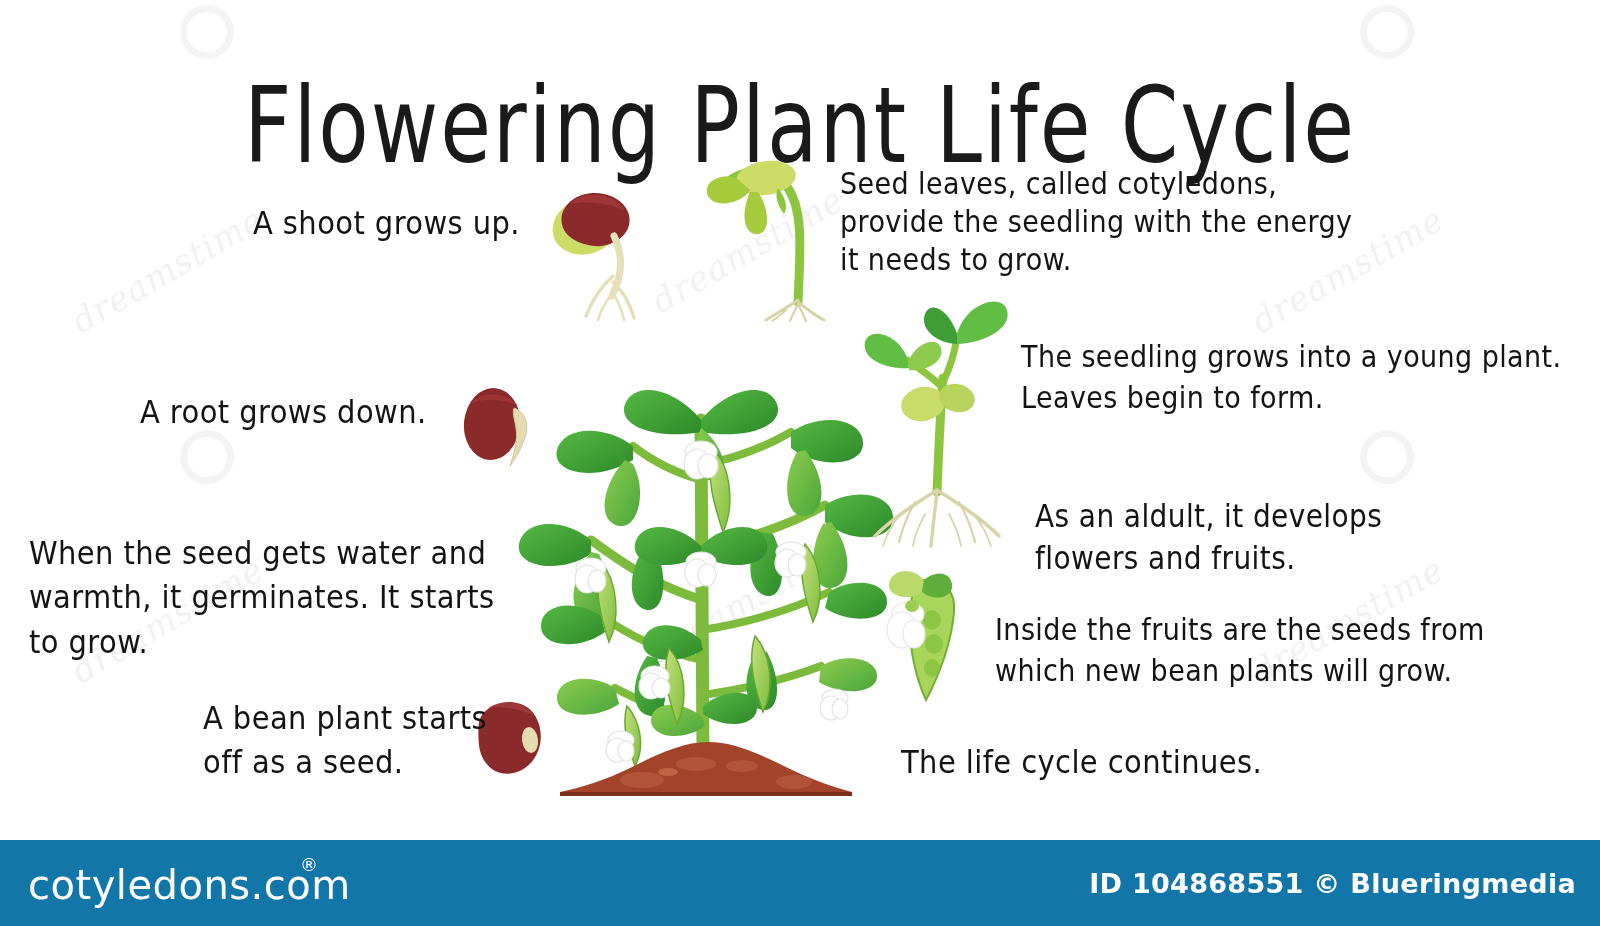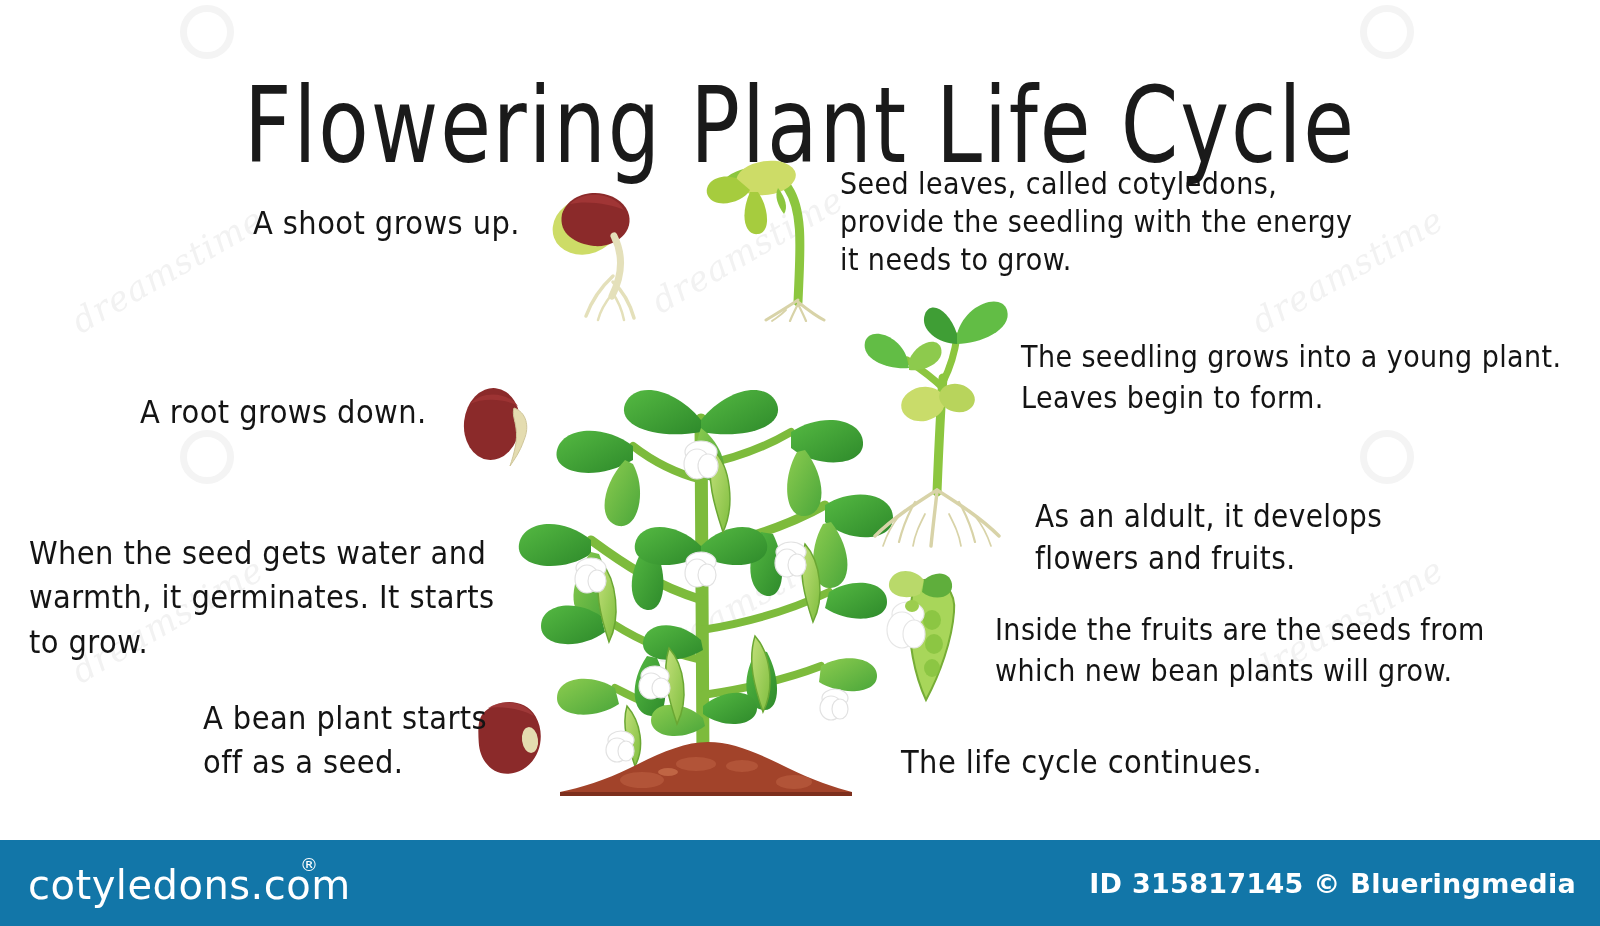--- a/index.html
+++ b/index.html
@@ -353,16 +353,16 @@
 flowers and fruits.</div>
 
   <div class="cap" style="left:995px; top:610px; font-size:27px; line-height:1.32;">Inside the fruits are the  seeds from
 which new bean plants will grow.</div>
 
   <div class="cap" style="left:901px; top:742px; font-size:29px;">The life cycle continues.</div>
 
   <div id="footer">
     <div id="brand">cotyledons.com</div>
     <div id="brand-reg">®</div>
-    <div id="credit">ID 315817145 © Blueringmedia</div>
+    <div id="credit">ID 104868551 © Blueringmedia</div>
   </div>
 
 </div>
 
 </body></html>

